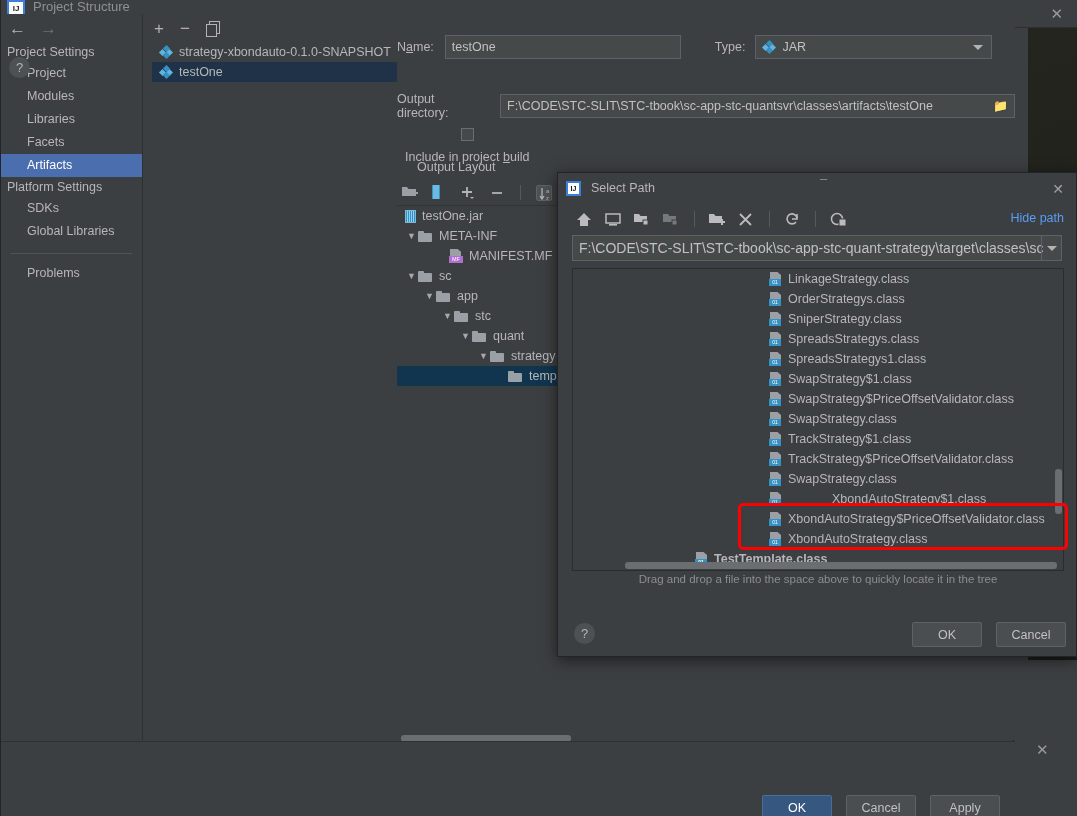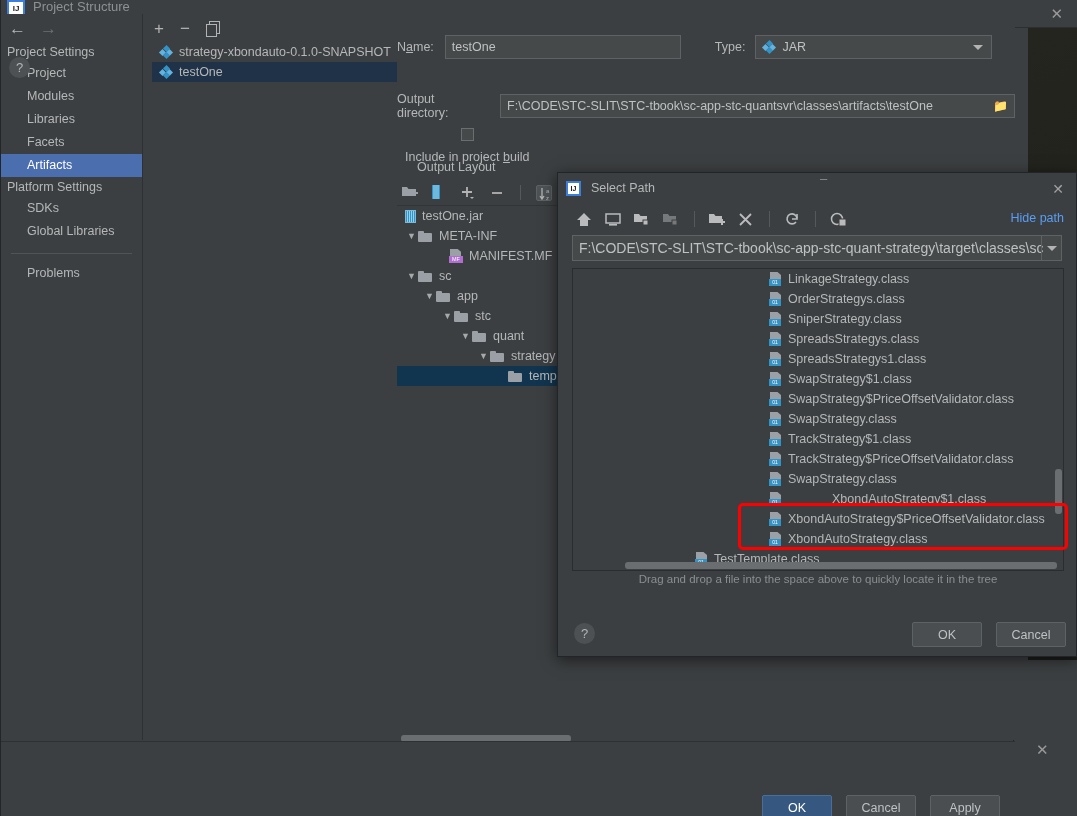--- a/index.html
+++ b/index.html
@@ -695,21 +695,21 @@
       <span>XbondAutoStrategy$1.class</span>
     </div>
     <div class="sp-row" style="padding-left:196px;">
       <span class="class-icon"></span>
       <span>XbondAutoStrategy$PriceOffsetValidator.class</span>
     </div>
     <div class="sp-row" style="padding-left:196px;">
       <span class="class-icon"></span>
       <span>XbondAutoStrategy.class</span>
     </div>
-    <div class="sp-row" style="padding-left:122px;">
+    <div class="sp-row" style="padding-left:122px;font-weight:bold;">
       <span class="class-icon"></span>
       <span>TestTemplate.class</span>
     </div>
     <div class="sp-row" style="padding-left:52px;">
       
       
       
     </div>
     <div id="sp-vscroll"></div>
     <div id="sp-hscroll"></div>

